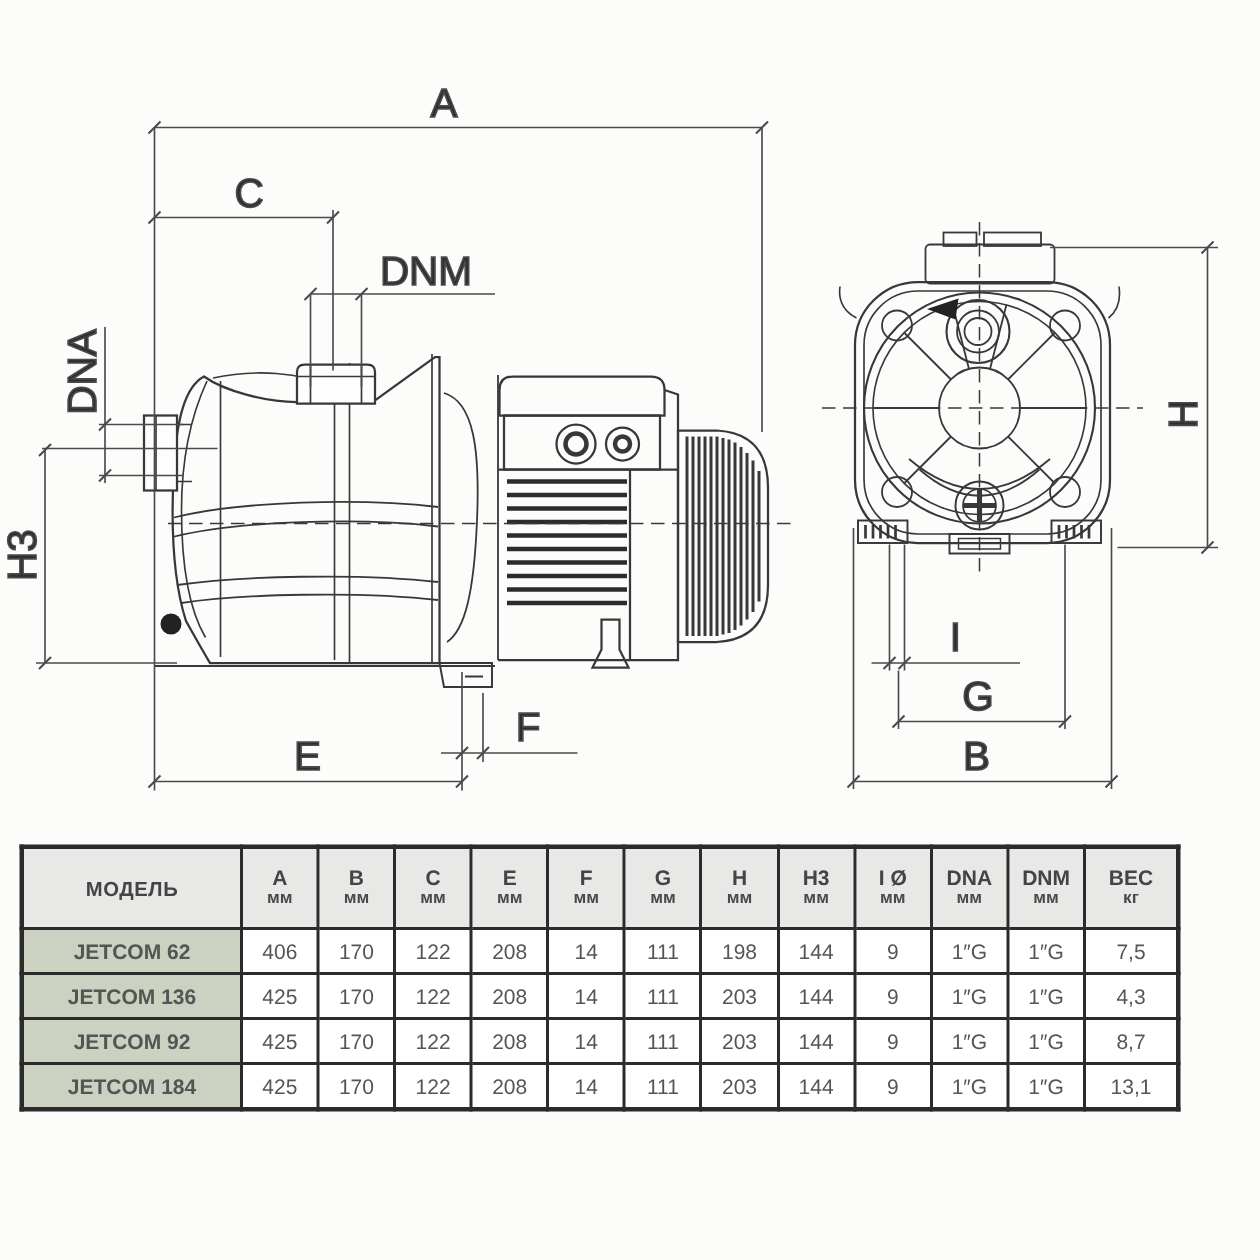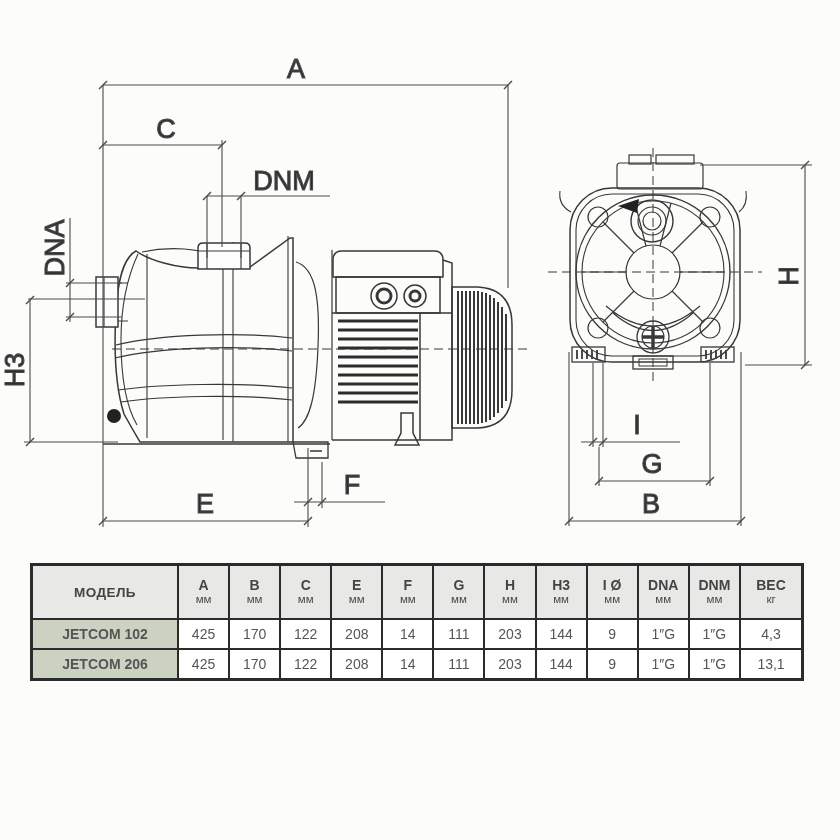--- a/index.html
+++ b/index.html
@@ -10,38 +10,38 @@
     position:relative;overflow:hidden;
   }
   .stage{position:absolute;left:0;top:0;width:840px;height:840px;}
   svg text{
     font-family:"Liberation Sans", sans-serif;
     fill:#2e2e2e;
   }
   .dim-label{font-size:27px;}
   
   table.spec{
-    position:absolute;left:30px;top:563px;width:774px;
+    position:absolute;left:13px;top:563px;width:774px;
     border-collapse:collapse;table-layout:fixed;
     border:3px solid #2b2b2b;
     background:#fff;
   }
   table.spec th,table.spec td{
     border:2px solid #2b2b2b;
     padding:0;overflow:hidden;white-space:nowrap;
   }
   table.spec th{
     background:var(--header-gray,#e8e8e6);
     height:52px;vertical-align:middle;text-align:center;
     font-weight:600;color:#444;
   }
   th.model-h{width:144px;font-size:13.5px;letter-spacing:.4px;color:#3d3d3d;}
   td:last-child,th:last-child{width:60px;}
   .h-label{font-size:14px;line-height:15px;}
-  .h-unit{font-size:11.5px;line-height:13px;font-weight:400;color:#4a4a4a;}
+  .h-unit{font-size:11.5px;line-height:13px;font-weight:700;color:#4a4a4a;}
   td.model-c{
     background:var(--model-green,#cbd2c1);
     font-weight:bold;font-size:14px;color:#222;
     padding-left:9px;height:28px;text-align:left;
   }
   table.spec td{
     font-size:14px;color:#555;text-align:center;height:28px;
   }
 </style>
 </head>
@@ -247,45 +247,75 @@
             <div class="h-unit">мм</div>
           </th>
           <th>
             <div class="h-label">ВЕС</div>
             <div class="h-unit">кг</div>
           </th>
         </tr>
       </thead>
       <tbody>
         <tr>
-          <td class="model-c">JETCOM 102</td>
+          <td class="model-c">JETCOM 62</td>
+          <td>406</td>
+          <td>170</td>
+          <td>122</td>
+          <td>208</td>
+          <td>14</td>
+          <td>111</td>
+          <td>198</td>
+          <td>144</td>
+          <td>9</td>
+          <td>1″G</td>
+          <td>1″G</td>
+          <td>7,5</td>
+        </tr>
+        <tr>
+          <td class="model-c">JETCOM 136</td>
           <td>425</td>
           <td>170</td>
           <td>122</td>
           <td>208</td>
           <td>14</td>
           <td>111</td>
           <td>203</td>
           <td>144</td>
           <td>9</td>
           <td>1″G</td>
           <td>1″G</td>
           <td>4,3</td>
         </tr>
         <tr>
-          <td class="model-c">JETCOM 206</td>
+          <td class="model-c">JETCOM 92</td>
           <td>425</td>
           <td>170</td>
           <td>122</td>
           <td>208</td>
           <td>14</td>
           <td>111</td>
           <td>203</td>
           <td>144</td>
           <td>9</td>
           <td>1″G</td>
           <td>1″G</td>
+          <td>8,7</td>
+        </tr>
+        <tr>
+          <td class="model-c">JETCOM 184</td>
+          <td>425</td>
+          <td>170</td>
+          <td>122</td>
+          <td>208</td>
+          <td>14</td>
+          <td>111</td>
+          <td>203</td>
+          <td>144</td>
+          <td>9</td>
+          <td>1″G</td>
+          <td>1″G</td>
           <td>13,1</td>
         </tr>
       </tbody>
     </table>
 
 </div>
 
 </body></html>

